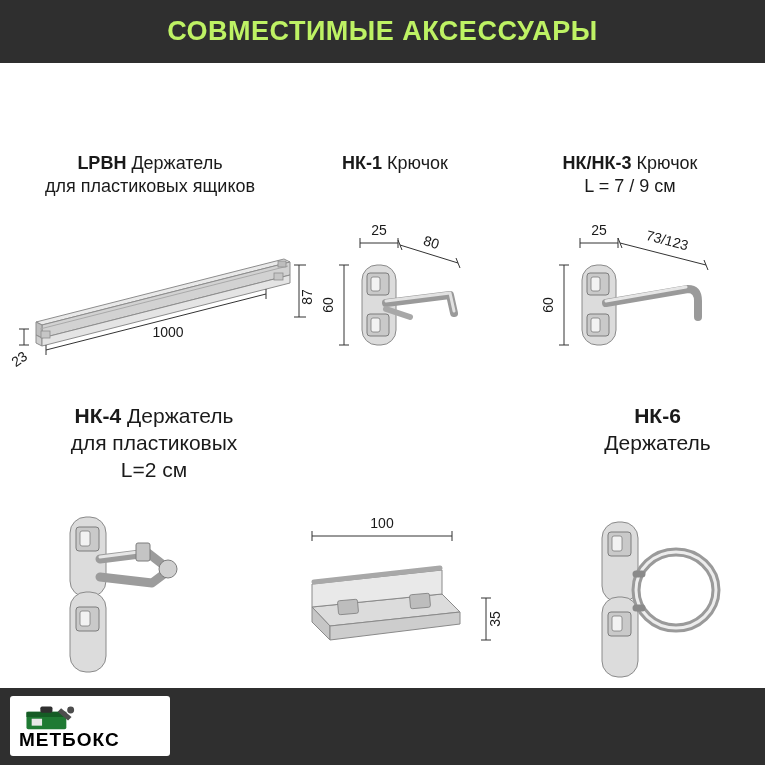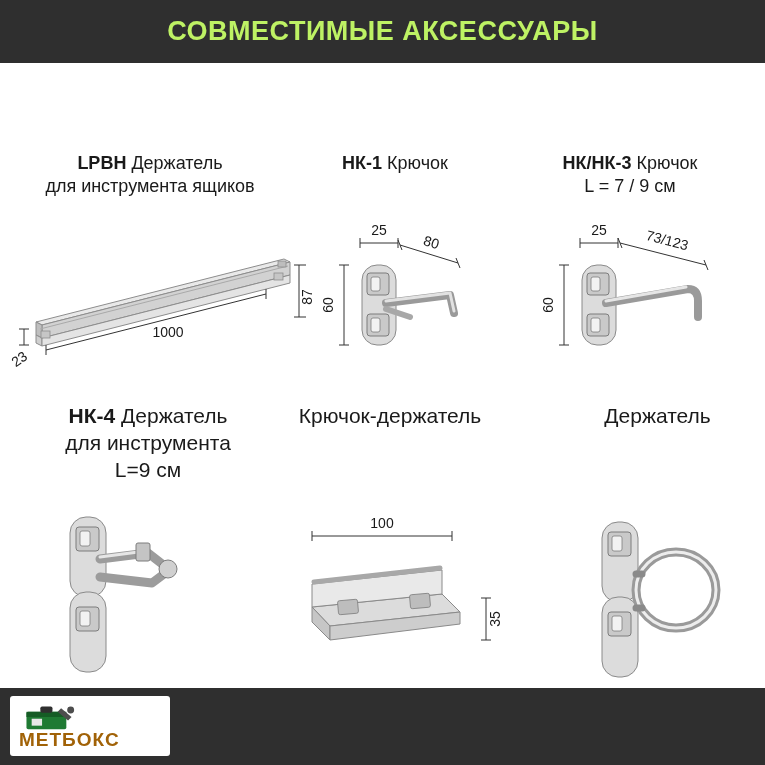--- a/index.html
+++ b/index.html
@@ -28,21 +28,21 @@
     background:#ffffff;border-radius:3px;
     display:flex;align-items:center;justify-content:center;
     overflow:hidden;
   }
   .logo-inner{position:relative;width:150px;height:54px;}
   .logo-icon{
     position:absolute;left:8px;top:4px;width:52px;height:28px;
   }
   .logo-text{
     position:absolute;left:4px;top:30px;width:140px;
-    font-size:19px;font-weight:bold;color:#a16207;letter-spacing:1px;
+    font-size:19px;font-weight:bold;color:#000000;letter-spacing:1px;
     font-family:"Liberation Sans", sans-serif;
   }
   .content{position:absolute;left:0;top:63px;width:765px;height:505px;margin-top:44px;}
 
   .cell{position:absolute;}
   .cap{
     text-align:center;color:#1a1a1a;
     font-family:"Liberation Sans", sans-serif;
   }
   .cap .code{font-weight:bold;}
@@ -60,21 +60,21 @@
 
 <div class="header">
   <div class="header-title">СОВМЕСТИМЫЕ АКСЕССУАРЫ</div>
 </div>
 
 <div class="content">
 
   <div class="cell" style="left:20px;top:45px;width:260px;">
     <div class="cap">
       <div class="cap-l1"><span class="code">LPBH</span> <span>Держатель</span></div>
-      <div class="cap-l2">для инструмента ящиков</div>
+      <div class="cap-l2">для пластиковых ящиков</div>
     </div>
   </div>
   <div class="art" style="left:16px;top:110px;">
     <svg width="310" height="140" viewBox="0 0 310 140">
 
       <g>
         <polygon points="20,105 268,42 274,45 26,108" fill="#e9e9e9" stroke="#8d8d8d" stroke-width="1"></polygon>
         <polygon points="26,108 274,45 274,58 26,121" fill="#d2d2d2" stroke="#8d8d8d" stroke-width="1"></polygon>
         <polygon points="20,105 26,108 26,121 20,118" fill="#bfbfbf" stroke="#8d8d8d" stroke-width="1"></polygon>
         <line x1="24" y1="112" x2="272" y2="49" stroke="#a9a9a9" stroke-width="1"></line>
@@ -168,25 +168,25 @@
       <line x1="184" y1="43" x2="188" y2="53" stroke="#333" stroke-width="1"></line>
       <text class="dimtxt" x="146" y="28" text-anchor="middle" transform="rotate(15 146 28)">73/123</text>
 
       <line x1="44" y1="48" x2="44" y2="128" stroke="#333" stroke-width="1"></line>
       <line x1="39" y1="48" x2="49" y2="48" stroke="#333" stroke-width="1"></line>
       <line x1="39" y1="128" x2="49" y2="128" stroke="#333" stroke-width="1"></line>
       <text class="dimtxt" x="33" y="88" text-anchor="middle" transform="rotate(-90 33 88)">60</text>
     </svg>
   </div>
 
-  <div class="cell cap-big" style="left:18px;top:295px;width:260px;">
+  <div class="cell cap-big" style="left:24px;top:295px;width:260px;">
     <div class="cap">
       <div class="cap-l1"><span class="code">НК-4</span> <span>Держатель</span></div>
-      <div class="cap-l2">для инструмента</div>
-      <div class="cap-l2">L=9 см</div>
+      <div class="cap-l2">для пластиковых</div>
+      <div class="cap-l2">L=2 см</div>
     </div>
   </div>
   <div class="art" style="left:40px;top:400px;">
     <svg width="200" height="170" viewBox="0 0 200 170">
       <g>
         <rect x="30" y="10" width="36" height="80" rx="16" fill="#dcdcdc" stroke="#8a8a8a" stroke-width="1"></rect>
         <rect x="36" y="20" width="23" height="24" rx="3" fill="#c9c9c9" stroke="#7d7d7d" stroke-width="1"></rect>
         <rect x="40" y="24" width="10" height="15" rx="2" fill="#f2f2f2" stroke="#7d7d7d" stroke-width=".8"></rect>
         <rect x="30" y="85" width="36" height="80" rx="16" fill="#dcdcdc" stroke="#8a8a8a" stroke-width="1"></rect>
         <rect x="36" y="100" width="23" height="24" rx="3" fill="#c9c9c9" stroke="#7d7d7d" stroke-width="1"></rect>
@@ -196,21 +196,20 @@
       <path d="M60 52 L108 46 L126 60" fill="none" stroke="#9c9c9c" stroke-width="9" stroke-linecap="round" stroke-linejoin="round"></path>
       <path d="M60 50 L106 44" fill="none" stroke="#e6e6e6" stroke-width="3" stroke-linecap="round"></path>
       <path d="M60 70 L112 76 L128 64" fill="none" stroke="#9c9c9c" stroke-width="9" stroke-linecap="round" stroke-linejoin="round"></path>
       <circle cx="128" cy="62" r="9" fill="#d0d0d0" stroke="#7d7d7d" stroke-width="1"></circle>
       <rect x="96" y="36" width="14" height="18" rx="2" fill="#c4c4c4" stroke="#7d7d7d" stroke-width="1"></rect>
     </svg>
   </div>
 
   <div class="cell cap-big" style="left:275px;top:295px;width:230px;">
     <div class="cap">
-      <div class="cap-l2">Крючок-держатель</div>
     </div>
   </div>
   <div class="art" style="left:290px;top:405px;">
     <svg width="250" height="160" viewBox="0 0 250 160">
 
       <g>
         <polygon points="22,95 152,82 170,100 40,114" fill="#dcdcdc" stroke="#8a8a8a" stroke-width="1"></polygon>
         <polygon points="22,72 152,58 152,82 22,95" fill="#e9e9e9" stroke="#8a8a8a" stroke-width="1"></polygon>
         <polygon points="22,95 40,114 40,128 22,110" fill="#c6c6c6" stroke="#8a8a8a" stroke-width="1"></polygon>
         <polygon points="40,114 170,100 170,112 40,128" fill="#cdcdcd" stroke="#8a8a8a" stroke-width="1"></polygon>
@@ -226,20 +225,21 @@
 
       <line x1="196" y1="86" x2="196" y2="128" stroke="#333" stroke-width="1"></line>
       <line x1="191" y1="86" x2="201" y2="86" stroke="#333" stroke-width="1"></line>
       <line x1="191" y1="128" x2="201" y2="128" stroke="#333" stroke-width="1"></line>
       <text class="dimtxt" x="210" y="107" text-anchor="middle" transform="rotate(-90 210 107)">35</text>
     </svg>
   </div>
 
   <div class="cell cap-big" style="left:560px;top:295px;width:195px;">
     <div class="cap">
+      <div class="cap-l1"><span class="code">НК-6</span></div>
       <div class="cap-l2">Держатель</div>
     </div>
   </div>
   <div class="art" style="left:580px;top:405px;">
     <svg width="180" height="160" viewBox="0 0 180 160">
       <g>
         <rect x="22" y="10" width="36" height="80" rx="16" fill="#dcdcdc" stroke="#8a8a8a" stroke-width="1"></rect>
         <rect x="28" y="20" width="23" height="24" rx="3" fill="#c9c9c9" stroke="#7d7d7d" stroke-width="1"></rect>
         <rect x="32" y="24" width="10" height="15" rx="2" fill="#f2f2f2" stroke="#7d7d7d" stroke-width=".8"></rect>
         <rect x="22" y="85" width="36" height="80" rx="16" fill="#dcdcdc" stroke="#8a8a8a" stroke-width="1"></rect>

